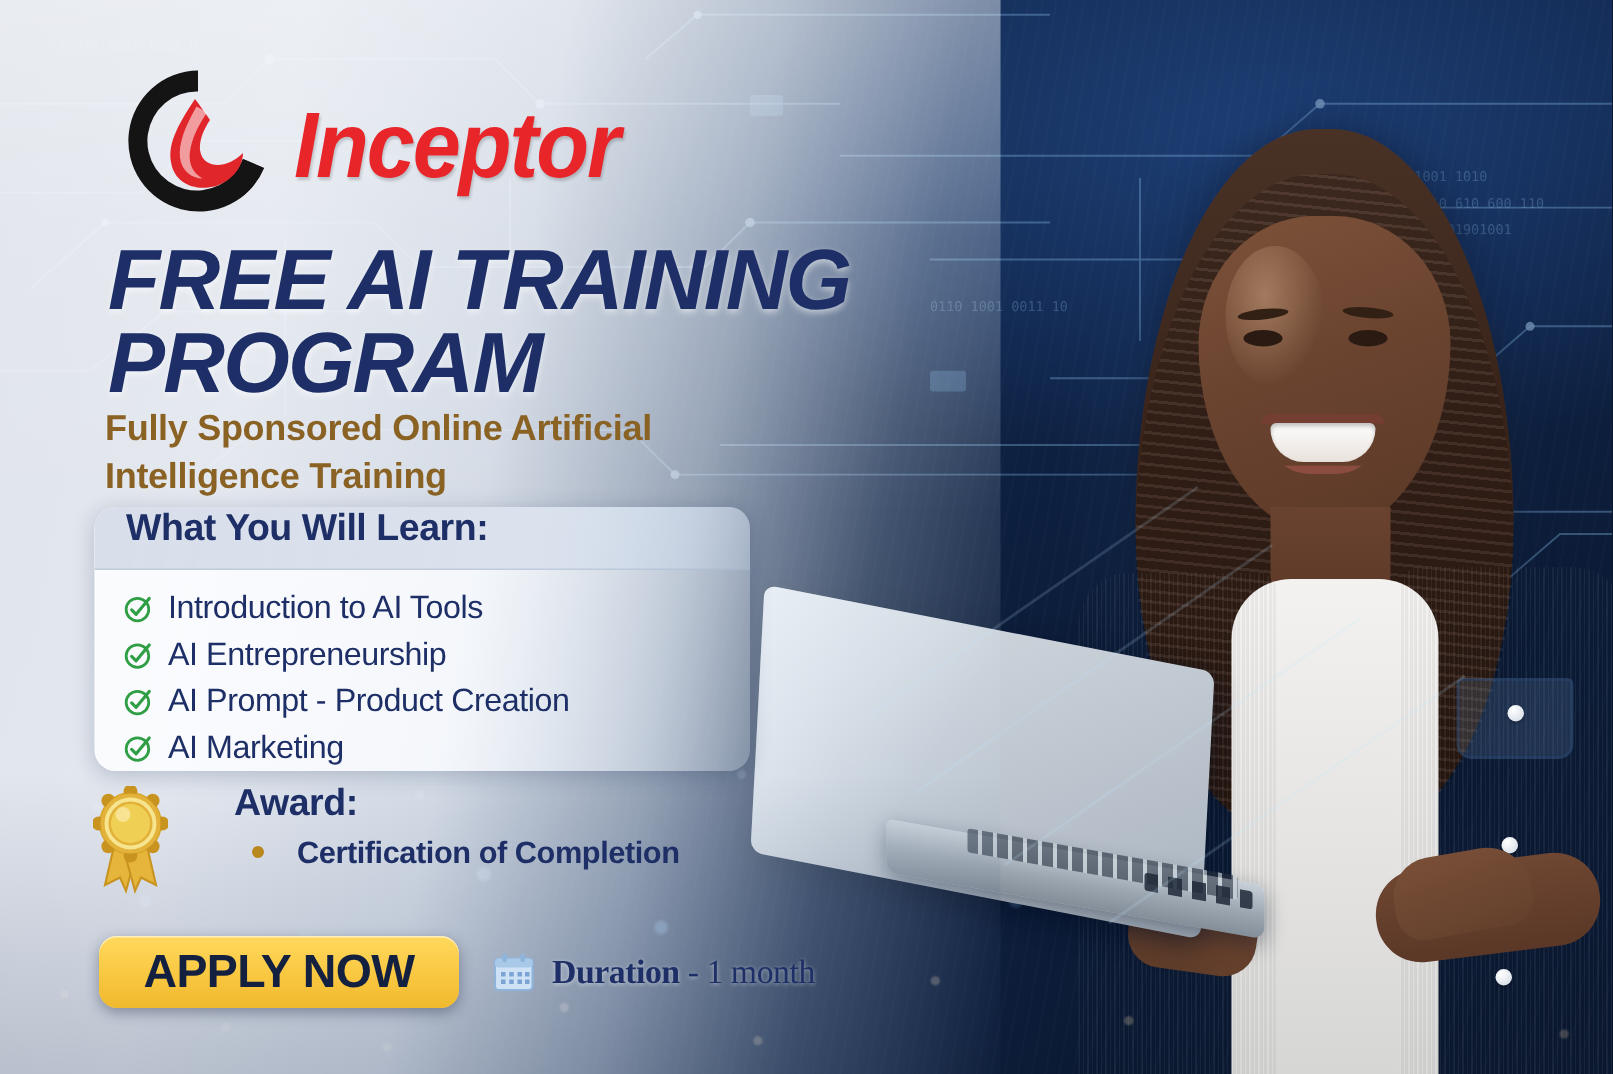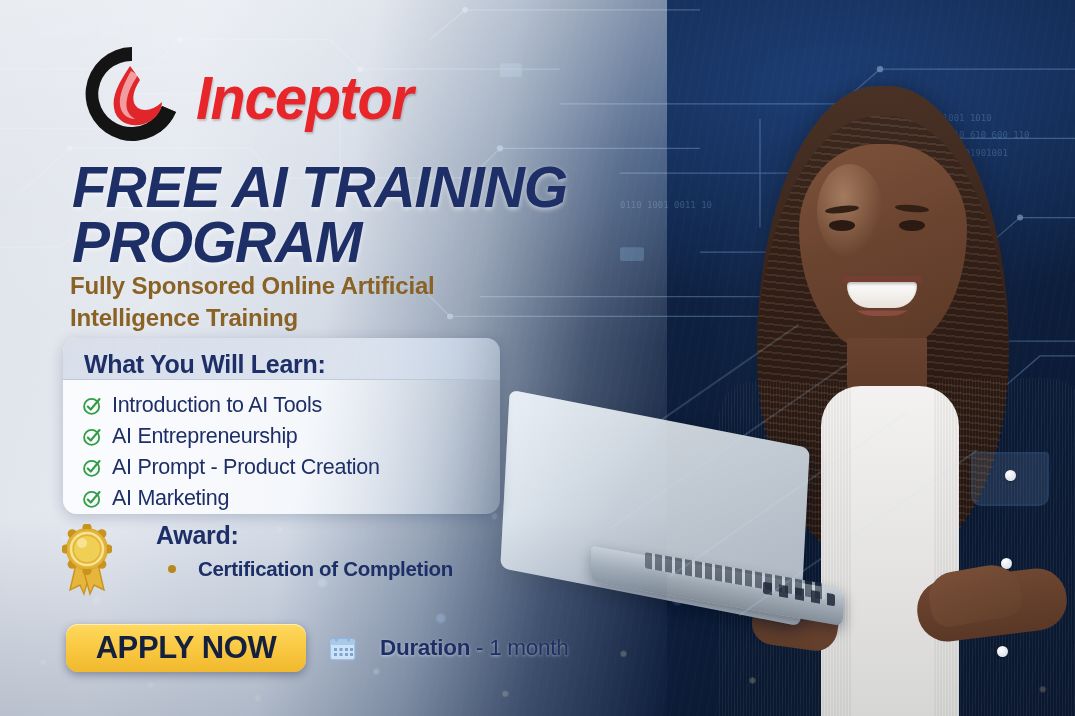--- a/index.html
+++ b/index.html
@@ -164,21 +164,21 @@
   .headline .l2{display:block;}
 
   .subhead{position:absolute;left:70px;top:258px;width:430px;
     font-size:24px;font-weight:bold;line-height:1.32;color:#8a6224;
     letter-spacing:-.2px;}
 
   .card{position:absolute;left:63px;top:326px;width:437px;height:176px;
     border-radius:14px;overflow:hidden;
     background:linear-gradient(100deg, rgba(252,253,255,.93) 0%, rgba(249,251,254,.88) 55%, rgba(238,245,253,.52) 82%, rgba(226,238,252,.22) 100%);
     box-shadow:0 3px 14px rgba(20,40,80,.22);}
-  .card-head{height:42px;display:flex;align-items:flex-end;padding:0 0 0 21px;
+  .card-head{height:42px;display:flex;align-items:flex-start;padding:0 0 0 21px;
     background:linear-gradient(100deg, rgba(214,221,233,.95) 0%, rgba(216,223,235,.9) 58%, rgba(206,219,236,.55) 85%, rgba(200,216,236,.22) 100%);
     border-bottom:1px solid rgba(160,178,200,.45);}
   .card-head-text{font-size:25px;font-weight:bold;color:#1d2f66;letter-spacing:-.3px;}
   .card-list{padding:10px 0 0 19px;}
   .li{display:flex;align-items:center;gap:9px;height:31px;}
   .li-text{font-size:21.5px;font-weight:normal;color:#1d2f66;letter-spacing:-.3px;}
   .chk{width:21px;height:21px;flex:none;}
 
   .award{position:absolute;left:62px;top:508px;width:540px;display:flex;gap:12px;}
   .medal{width:50px;height:74px;flex:none;margin-top:4px;}
@@ -189,21 +189,21 @@
   .award-text{font-size:20.5px;font-weight:bold;color:#1d2f66;letter-spacing:-.3px;}
   .award-text .thin{font-weight:normal;}
 
   .bottom{position:absolute;left:66px;top:612px;display:flex;align-items:center;gap:22px;}
   .apply-btn{width:240px;height:48px;border:0;border-radius:12px;cursor:pointer;
     background:linear-gradient(180deg,#ffd95e 0%,#f9c740 55%,#f0b92e 100%);
     box-shadow:0 3px 9px rgba(20,30,60,.38), inset 0 1px 0 rgba(255,255,255,.6);
     font-family:"Liberation Sans", sans-serif;
     font-size:31px;font-weight:bold;color:#14203f;letter-spacing:-.4px;
     display:flex;align-items:center;justify-content:center;}
-  .duration{display:flex;align-items:center;gap:23px;}
+  .duration{display:flex;align-items:center;gap:11px;font-family:Liberation Serif, serif;}
   .cal{width:29px;height:29px;flex:none;}
   .duration-text{font-size:22.5px;font-weight:bold;color:#1d2f66;letter-spacing:-.3px;
     text-shadow:0 1px 3px rgba(255,255,255,.5);}
   .duration-text .thin{font-weight:normal;}
 </style>
 </head>
 <body>
 
 <div id="poster">
 

